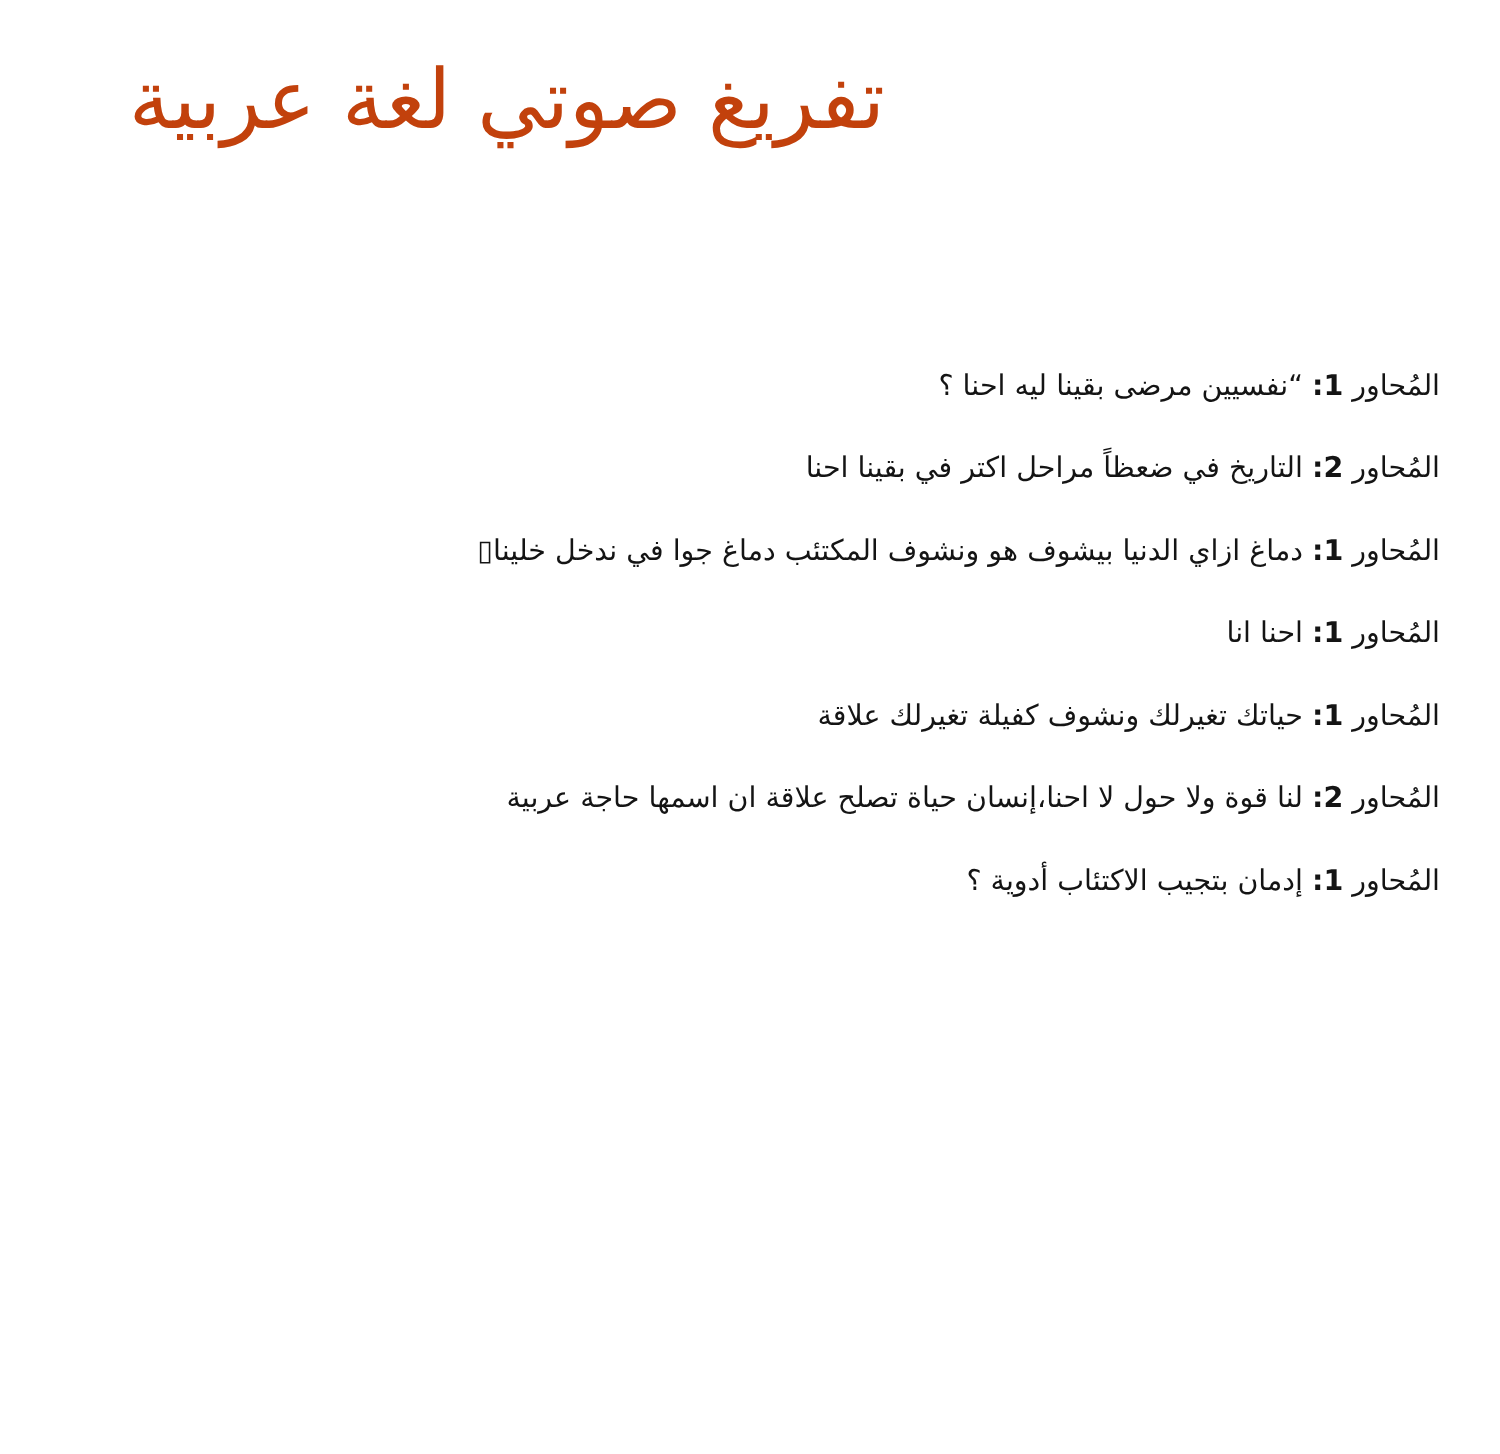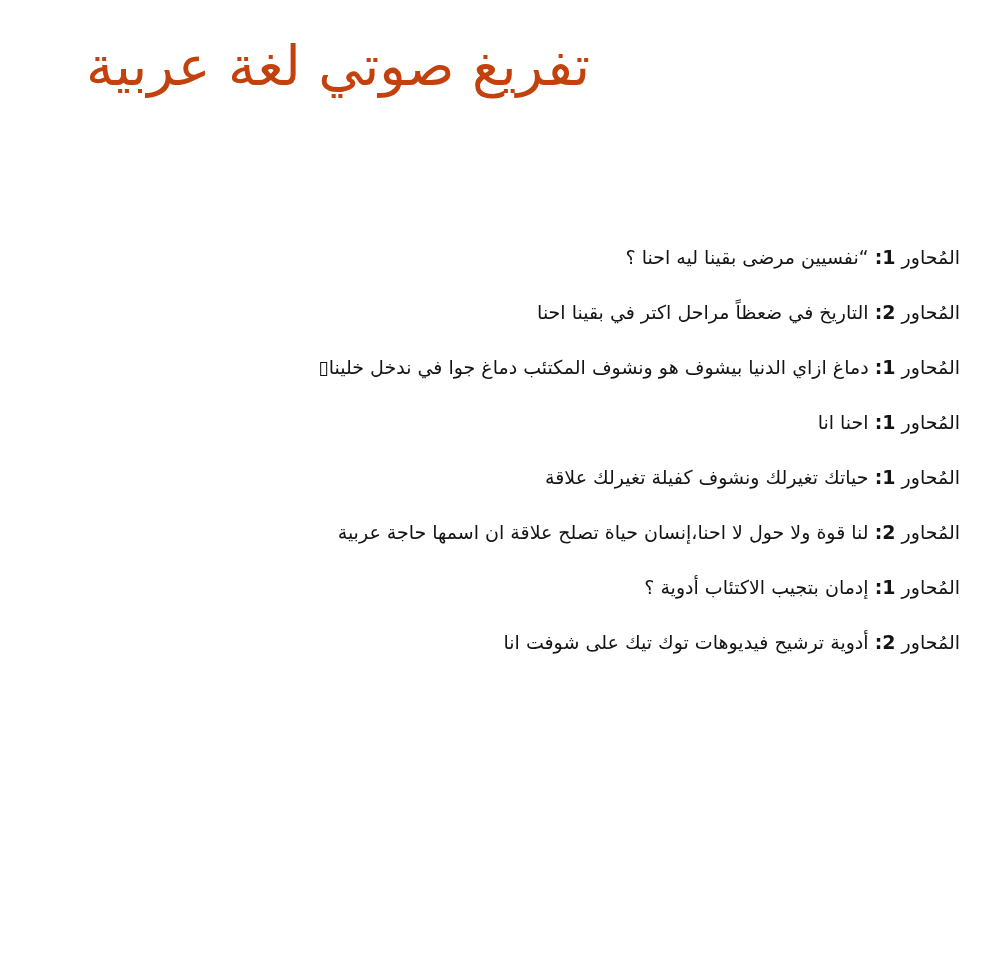--- a/index.html
+++ b/index.html
@@ -56,15 +56,14 @@
   <h1 class="title" dir="rtl">تفريغ صوتي لغة عربية</h1>
 
   <div class="transcript" id="transcript">
       <div class="line" dir="ltr"><bdi>؟</bdi> <bdi>احنا</bdi> <bdi>ليه</bdi> <bdi>بقينا</bdi> <bdi>مرضى</bdi> <bdi>نفسيين</bdi><bdi>“</bdi> <bdi class="spk-num">:1</bdi> <bdi>المُحاور</bdi></div>
       <div class="line" dir="ltr"><bdi>احنا</bdi> <bdi>بقينا</bdi> <bdi>في</bdi> <bdi>اكتر</bdi> <bdi>مراحل</bdi> <bdi>ضعظاً</bdi> <bdi>في</bdi> <bdi>التاريخ</bdi> <bdi class="spk-num">:2</bdi> <bdi>المُحاور</bdi></div>
       <div class="line" dir="ltr"><bdi>▯</bdi><bdi>خلينا</bdi> <bdi>ندخل</bdi> <bdi>في</bdi> <bdi>جوا</bdi> <bdi>دماغ</bdi> <bdi>المكتئب</bdi> <bdi>ونشوف</bdi> <bdi>هو</bdi> <bdi>بيشوف</bdi> <bdi>الدنيا</bdi> <bdi>ازاي</bdi> <bdi>دماغ</bdi> <bdi class="spk-num">:1</bdi> <bdi>المُحاور</bdi></div>
       <div class="line" dir="ltr"><bdi>انا</bdi> <bdi>احنا</bdi> <bdi class="spk-num">:1</bdi> <bdi>المُحاور</bdi></div>
       <div class="line" dir="ltr"><bdi>علاقة</bdi> <bdi>تغيرلك</bdi> <bdi>كفيلة</bdi> <bdi>ونشوف</bdi> <bdi>تغيرلك</bdi> <bdi>حياتك</bdi> <bdi class="spk-num">:1</bdi> <bdi>المُحاور</bdi></div>
       <div class="line" dir="ltr"><bdi>عربية</bdi> <bdi>حاجة</bdi> <bdi>اسمها</bdi> <bdi>ان</bdi> <bdi>علاقة</bdi> <bdi>تصلح</bdi> <bdi>حياة</bdi> <bdi>إنسان</bdi><bdi>،</bdi><bdi>احنا</bdi> <bdi>لا</bdi> <bdi>حول</bdi> <bdi>ولا</bdi> <bdi>قوة</bdi> <bdi>لنا</bdi> <bdi class="spk-num">:2</bdi> <bdi>المُحاور</bdi></div>
       <div class="line" dir="ltr"><bdi>؟</bdi> <bdi>أدوية</bdi> <bdi>الاكتئاب</bdi> <bdi>بتجيب</bdi> <bdi>إدمان</bdi> <bdi class="spk-num">:1</bdi> <bdi>المُحاور</bdi></div>
-      <div class="line" dir="ltr"><bdi>انا</bdi> <bdi>شوفت</bdi> <bdi>على</bdi> <bdi>تيك</bdi> <bdi>توك</bdi> <bdi>فيديوهات</bdi> <bdi>ترشيح</bdi> <bdi>أدوية</bdi> <bdi class="spk-num">:2</bdi> <bdi>المُحاور</bdi></div>
     </div>
 </div>
 
 </body></html>

